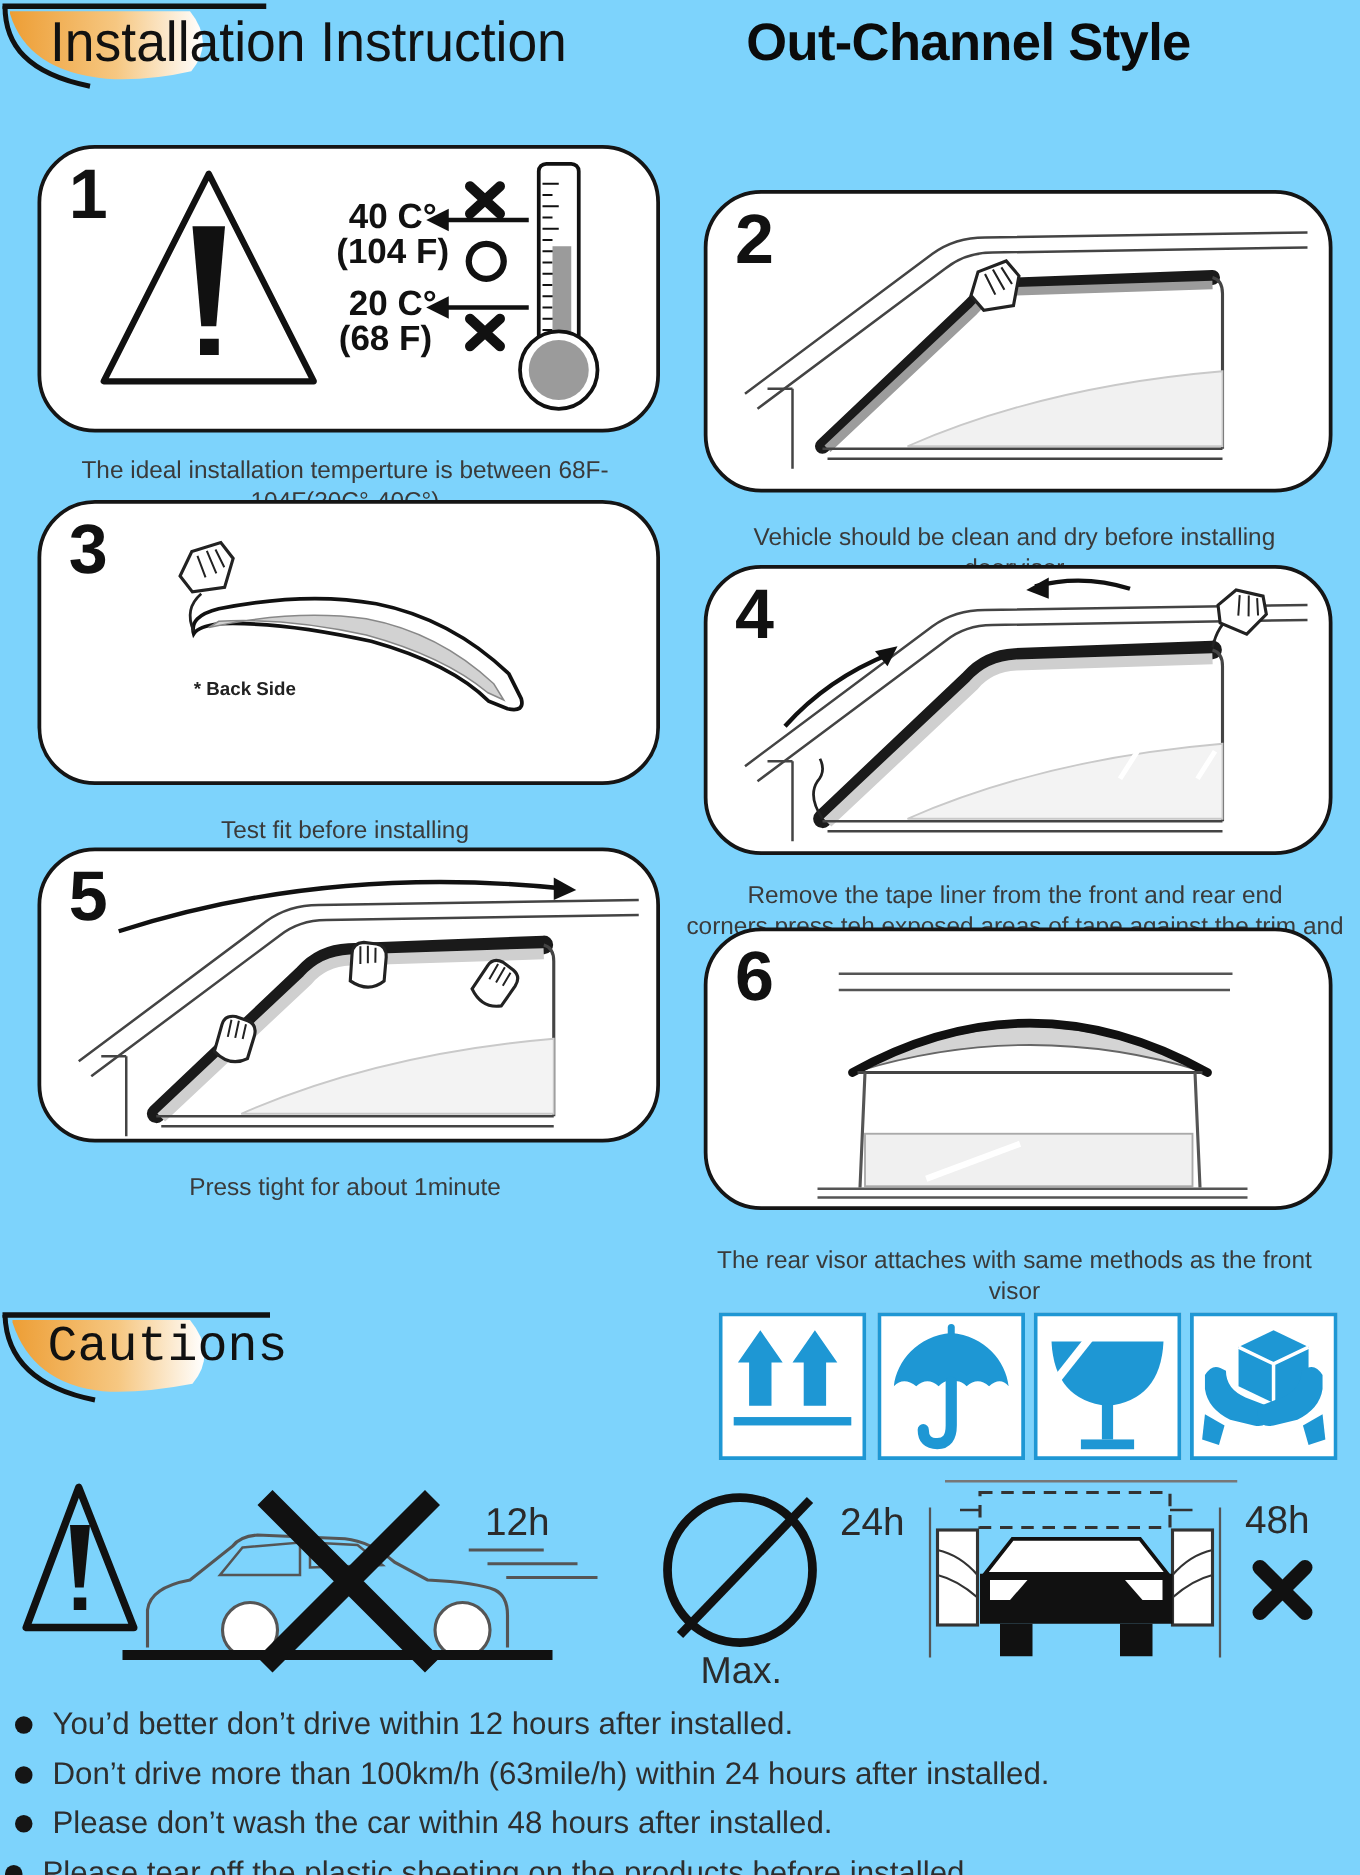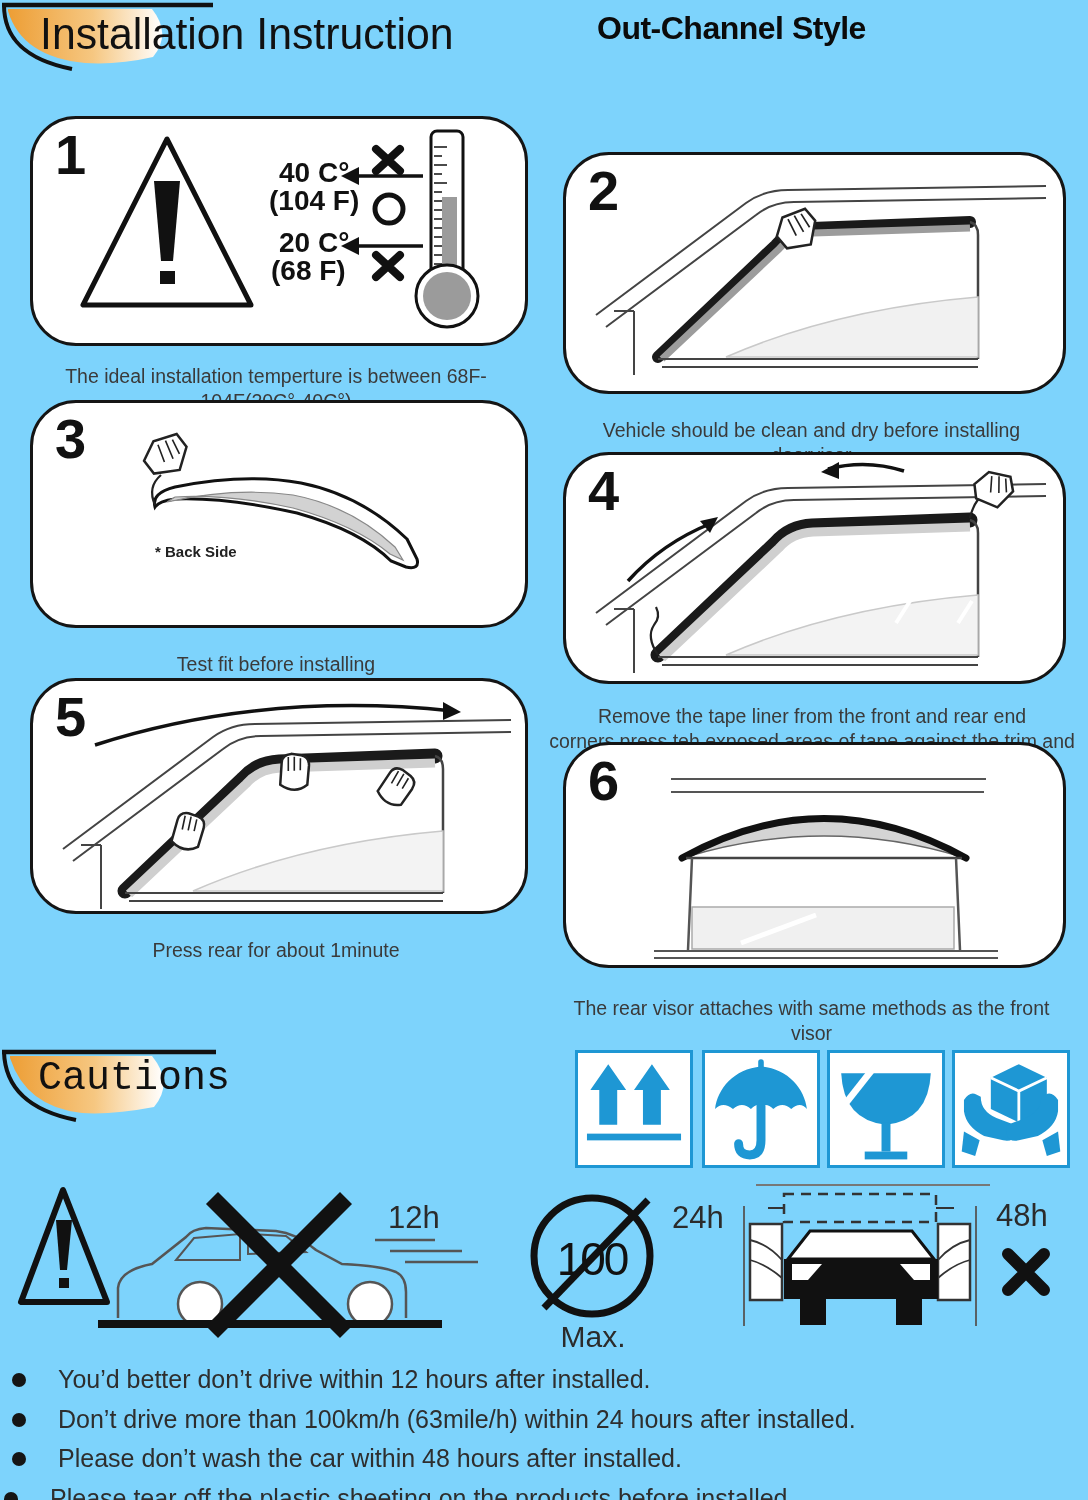--- a/index.html
+++ b/index.html
@@ -2,35 +2,35 @@
 <html><head>
 <meta charset="utf-8">
 <style>
   html,body{margin:0;padding:0;background:#fff;}
   .sheet{position:relative;width:1088px;height:1500px;background:#7dd3fc;overflow:hidden;
          font-family:"Liberation Sans","DejaVu Sans",sans-serif;color:#222;}
   .abs{position:absolute;}
   
   .title{font-size:45px;font-weight:400;color:#111;white-space:nowrap;
          transform:scaleX(.95);transform-origin:left;}
-  .subtitle{font-size:32px;font-weight:700;color:#0b0b0b;letter-spacing:-.5px;white-space:nowrap;}
+  .subtitle{font-size:42px;font-weight:700;color:#0b0b0b;letter-spacing:-.5px;white-space:nowrap;}
   
   .box{position:absolute;border:3.5px solid #151515;border-radius:46px;background:#fff;}
   .num{position:absolute;left:22px;top:8px;font-size:56px;font-weight:700;color:#111;line-height:1;}
   .cap{position:absolute;text-align:center;font-size:19.5px;color:#3a3a3a;line-height:1.3;}
   .smalllbl{position:absolute;font-size:15px;font-weight:700;color:#222;}
   .templbl{position:absolute;font-size:28px;font-weight:700;color:#111;line-height:1;white-space:nowrap;}
   
   .cautions-title{font-size:40px;font-weight:400;color:#111;font-family:Liberation Mono, monospace;}
   .sq{position:absolute;width:112px;height:112px;border:3px solid #1E97D4;background:#fff;}
   .hourlbl{position:absolute;font-size:31px;color:#2b2b2b;white-space:nowrap;}
   .speedlbl{position:absolute;font-size:46px;color:#111;text-align:center;letter-spacing:-2px;}
   .maxlbl{position:absolute;font-size:30px;color:#2b2b2b;text-align:center;}
   .bullets{position:absolute;left:12px;top:1366px;width:1068px;list-style:none;margin:0;padding:0;}
-  .bullets li{display:flex;align-items:flex-start;gap:32px;margin-bottom:12px;
+  .bullets li{display:flex;align-items:flex-start;gap:16px;margin-bottom:12px;
               font-size:25px;color:#2e2e2e;line-height:1.1;}
   .dot{flex:0 0 auto;width:14px;height:14px;border-radius:50%;background:#151515;margin-top:7px;}
   .bullets li.shift{margin-left:-8px;}
   svg{display:block;}
 </style>
 </head>
 <body>
 
 <div class="sheet">
 
@@ -170,21 +170,21 @@
       <g transform="translate(242,72) rotate(-4)">
         <path d="M3,32 L6,10 Q7,2 16,2 L26,4 Q34,6 33,15 L30,34 Q17,43 3,32 Z" fill="#fff" stroke="#222" stroke-width="2.5"></path>
         <path d="M13,5 L12,19 M19,5 L18,19 M25,7 L24,19" stroke="#222" stroke-width="1.6" fill="none"></path>
       </g>
       <g transform="translate(356,80) rotate(26)">
         <path d="M3,32 L6,10 Q7,2 16,2 L26,4 Q34,6 33,15 L30,34 Q17,43 3,32 Z" fill="#fff" stroke="#222" stroke-width="2.5"></path>
         <path d="M13,5 L12,19 M19,5 L18,19 M25,7 L24,19" stroke="#222" stroke-width="1.6" fill="none"></path>
       </g>
     </svg>
   </div>
-  <p class="cap" style="left:30px;top:918px;width:492px">Press rear for about 1minute</p>
+  <p class="cap" style="left:30px;top:918px;width:492px">Press tight for about 1minute</p>
 
   <div class="box" style="left:563px;top:742px;width:497px;height:220px">
     <span class="num">6</span>
     <svg class="abs" style="left:0;top:0" width="497" height="220" viewBox="0 0 497 220">
       <path d="M105,34 L420,34 M105,47 L418,47" stroke="#555" stroke-width="2" fill="none"></path>
       <path d="M120,112 Q258,40 396,112 Q258,70 120,112 Z" fill="#d4d4d4" stroke="#666" stroke-width="1.5"></path>
       <path d="M116,113 Q258,34 400,113" stroke="#111" stroke-width="7" fill="none" stroke-linecap="round"></path>
       <path d="M120,113 L396,113" stroke="#444" stroke-width="2.5"></path>
       <path d="M126,113 L122,205 M390,113 L394,205" stroke="#555" stroke-width="2.5" fill="none"></path>
       <rect x="126" y="162" width="262" height="42" fill="#f0f0f0" stroke="#aaa" stroke-width="1.5"></rect>
@@ -257,21 +257,20 @@
     <path d="M8,132 L352,132" stroke="#111" stroke-width="8"></path>
     <path d="M122,6 L256,140 M256,6 L122,140" stroke="#111" stroke-width="17"></path>
     <path d="M285,48 L345,48 M300,59 L372,59 M315,70 L388,70" stroke="#555" stroke-width="2.5"></path>
   </svg>
   <span class="hourlbl" style="left:388px;top:1200px">12h</span>
 
   <svg class="abs" style="left:524px;top:1188px" width="140" height="140" viewBox="0 0 140 140">
     <circle cx="68" cy="68" r="58" fill="none" stroke="#111" stroke-width="7"></circle>
     <path d="M124,12 L20,120" stroke="#111" stroke-width="7"></path>
   </svg>
-  <span class="speedlbl" style="left:528px;top:1232px;width:128px">100</span>
   <span class="hourlbl" style="left:672px;top:1200px">24h</span>
   <span class="maxlbl" style="left:548px;top:1320px;width:90px">Max.</span>
 
   <svg class="abs" style="left:738px;top:1182px" width="252" height="150" viewBox="0 0 252 150">
     <path d="M18,3 L252,3" stroke="#777" stroke-width="2"></path>
     <rect x="46" y="12" width="152" height="28" fill="none" stroke="#333" stroke-width="2.5" stroke-dasharray="10 7"></rect>
     <path d="M30,26 L46,26 M198,26 L216,26" stroke="#333" stroke-width="2"></path>
     <rect x="12" y="42" width="32" height="76" fill="#fff" stroke="#333" stroke-width="2.5"></rect>
     <path d="M12,58 Q30,62 44,78 M12,78 Q28,82 44,96" stroke="#333" stroke-width="1.8" fill="none"></path>
     <rect x="200" y="42" width="32" height="76" fill="#fff" stroke="#333" stroke-width="2.5"></rect>

